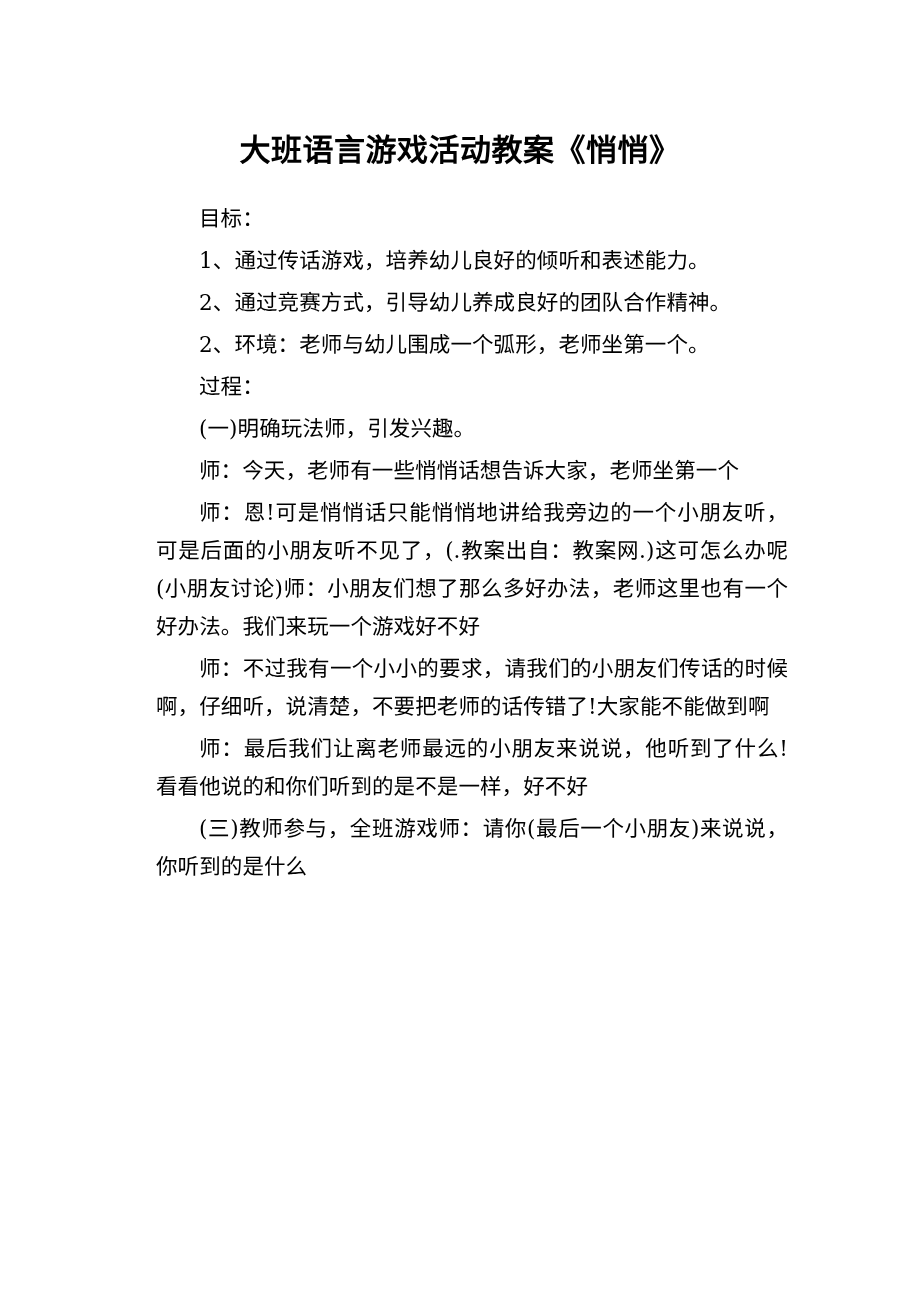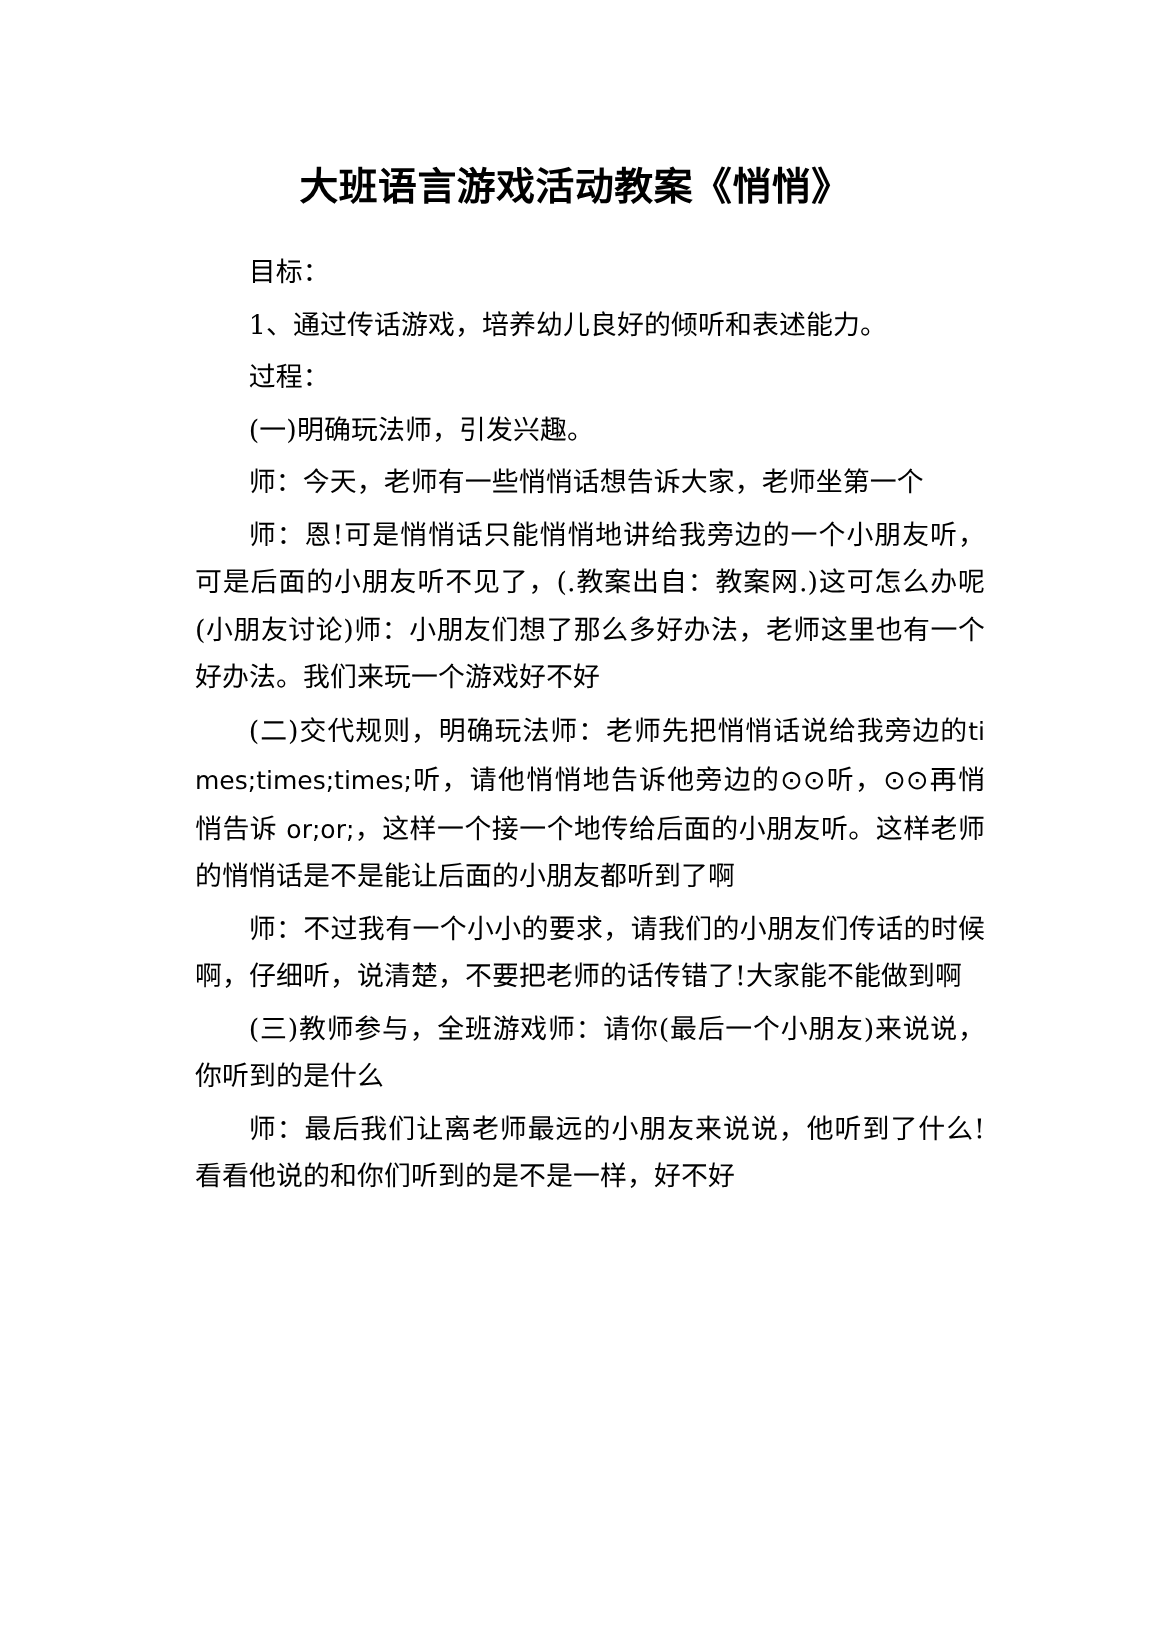--- a/index.html
+++ b/index.html
@@ -81,37 +81,38 @@
 <div class="page">
 
   <h1 class="doc-title">大班语言游戏活动教案《悄悄》</h1>
 
   <div class="body-block">
 
     <p class="para indent1">目标：</p>
 
     <p class="para indent1">1、通过传话游戏，培养幼儿良好的倾听和表述能力。</p>
 
+    <p class="para indent1">2、通过竞赛方式，引导幼儿养成良好的团队合作精神。</p>
 
 
 
+    <p class="para indent1">2、环境：老师与幼儿围成一个弧形，老师坐第一个。</p>
 
     <p class="para indent1">过程：</p>
 
     <p class="para indent1">(一)明确玩法师，引发兴趣。</p>
 
     <p class="para indent1">师：今天，老师有一些悄悄话想告诉大家，老师坐第一个</p>
 
     <p class="para indent">师：恩!可是悄悄话只能悄悄地讲给我旁边的一个小朋友听，可是后面的小朋友听不见了，(.教案出自：教案网.)这可怎么办呢(小朋友讨论)师：小朋友们想了那么多好办法，老师这里也有一个好办法。我们来玩一个游戏好不好</p>
 
-    <p class="para indent"><span>(二)交代规则，明确玩法师：老师先把悄悄话说给我旁边的</span><span class="latin">times;times;times;</span><span>听，请他悄悄地告诉他旁边的</span><span class="sym">⊙⊙</span><span>听，</span><span class="sym">⊙⊙</span><span>再悄悄告诉 </span><span class="latin">or;or;</span><span>，这样一个接一个地传给后面的小朋友听。这样老师的悄悄话是不是能让后面的小朋友都听到了啊</span></p>
 
     <p class="para indent">师：不过我有一个小小的要求，请我们的小朋友们传话的时候啊，仔细听，说清楚，不要把老师的话传错了!大家能不能做到啊</p>
 
+    <p class="para indent">师：最后我们让离老师最远的小朋友来说说，他听到了什么!看看他说的和你们听到的是不是一样，好不好</p>
+
     <p class="para indent">(三)教师参与，全班游戏师：请你(最后一个小朋友)来说说，你听到的是什么</p>
-
-    <p class="para indent">师：最后我们让离老师最远的小朋友来说说，他听到了什么!看看他说的和你们听到的是不是一样，好不好</p>
 
   </div>
 
   <div class="page-number">1</div>
 
 </div>
 
 </body></html>

